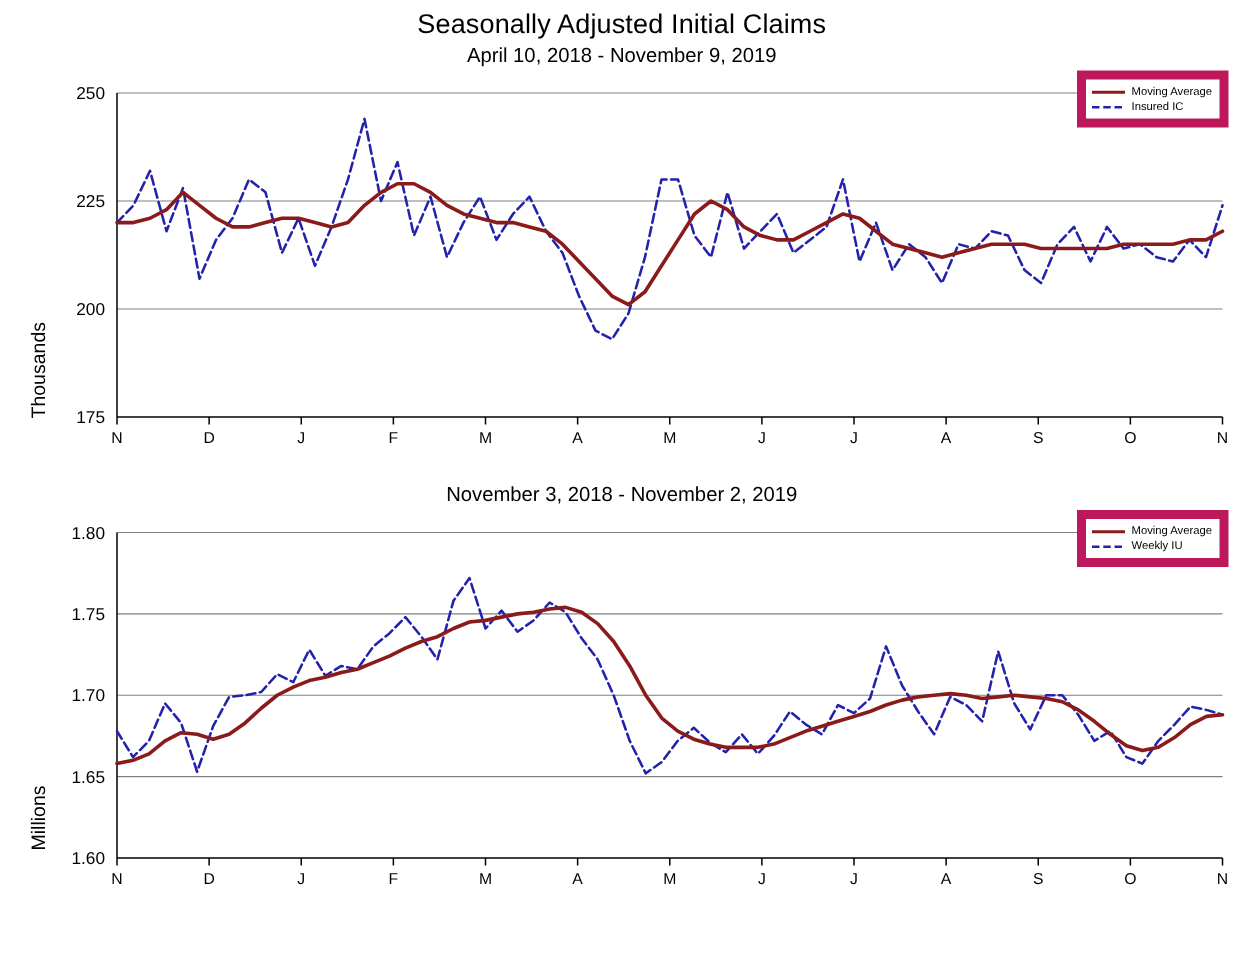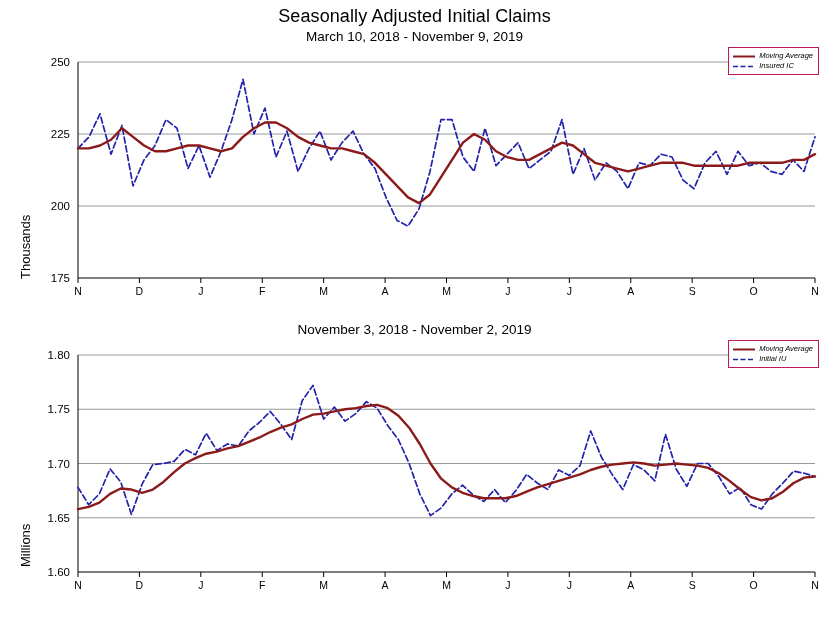--- a/index.html
+++ b/index.html
@@ -46,26 +46,25 @@
   }
   .ylabel {
     position: absolute;
     font-size: 13px;
     transform: rotate(-90deg);
     transform-origin: left top;
     white-space: nowrap;
   }
   .legend {
     position: absolute;
-    border: 1px solid #be185d;
+    border: 6px solid #be185d;
     background: #ffffff;
     padding: 3px 5px 3px 4px;
     font-size: 7.5px;
     line-height: 10px;
-    font-style: italic;
   }
   .legend-row {
     display: flex;
     align-items: center;
     white-space: nowrap;
   }
   .legend-swatch {
     width: 22px;
     height: 9px;
     margin-right: 4px;
@@ -81,21 +80,21 @@
     font-family: "Liberation Sans", sans-serif;
   }
 </style>
 </head>
 <body>
 
 <div class="page">
 
   <div class="chart-block" id="chart-ic">
     <div class="chart-title">Seasonally Adjusted Initial Claims</div>
-    <div class="chart-subtitle">March 10, 2018 - November 9, 2019</div>
+    <div class="chart-subtitle">April 10, 2018 - November 9, 2019</div>
 
     <div class="plot-wrap">
       <div class="ylabel" style="left:18px; top:235px;">Thousands</div>
 
       <div class="legend" style="right:10px; top:3px;">
         <div class="legend-row">
           <svg class="legend-swatch" viewBox="0 0 22 9">
             <line x1="0" y1="4.5" x2="22" y2="4.5" stroke="#8B1A1A" stroke-width="2"></line>
           </svg>
           <span>Moving Average</span>
@@ -160,21 +159,21 @@
         <div class="legend-row">
           <svg class="legend-swatch" viewBox="0 0 22 9">
             <line x1="0" y1="4.5" x2="22" y2="4.5" stroke="#8B1A1A" stroke-width="2"></line>
           </svg>
           <span>Moving Average</span>
         </div>
         <div class="legend-row">
           <svg class="legend-swatch" viewBox="0 0 22 9">
             <line x1="0" y1="4.5" x2="22" y2="4.5" stroke="#2222AA" stroke-width="1.6" stroke-dasharray="5,2.5"></line>
           </svg>
-          <span>Initial IU</span>
+          <span>Weekly IU</span>
         </div>
       </div>
 
       <svg id="svg-iu" width="829" height="265">
           <text x="70" y="239" text-anchor="end" class="tick-label" fill="#000">1.60</text>
           <line x1="78" y1="180.7500000000002" x2="815" y2="180.7500000000002" stroke="#808080" stroke-width="0.8"></line>
           <text x="70" y="184.7500000000002" text-anchor="end" class="tick-label" fill="#000">1.65</text>
           <line x1="78" y1="126.50000000000011" x2="815" y2="126.50000000000011" stroke="#808080" stroke-width="0.8"></line>
           <text x="70" y="130.5000000000001" text-anchor="end" class="tick-label" fill="#000">1.70</text>
           <line x1="78" y1="72.25000000000007" x2="815" y2="72.25000000000007" stroke="#808080" stroke-width="0.8"></line>

